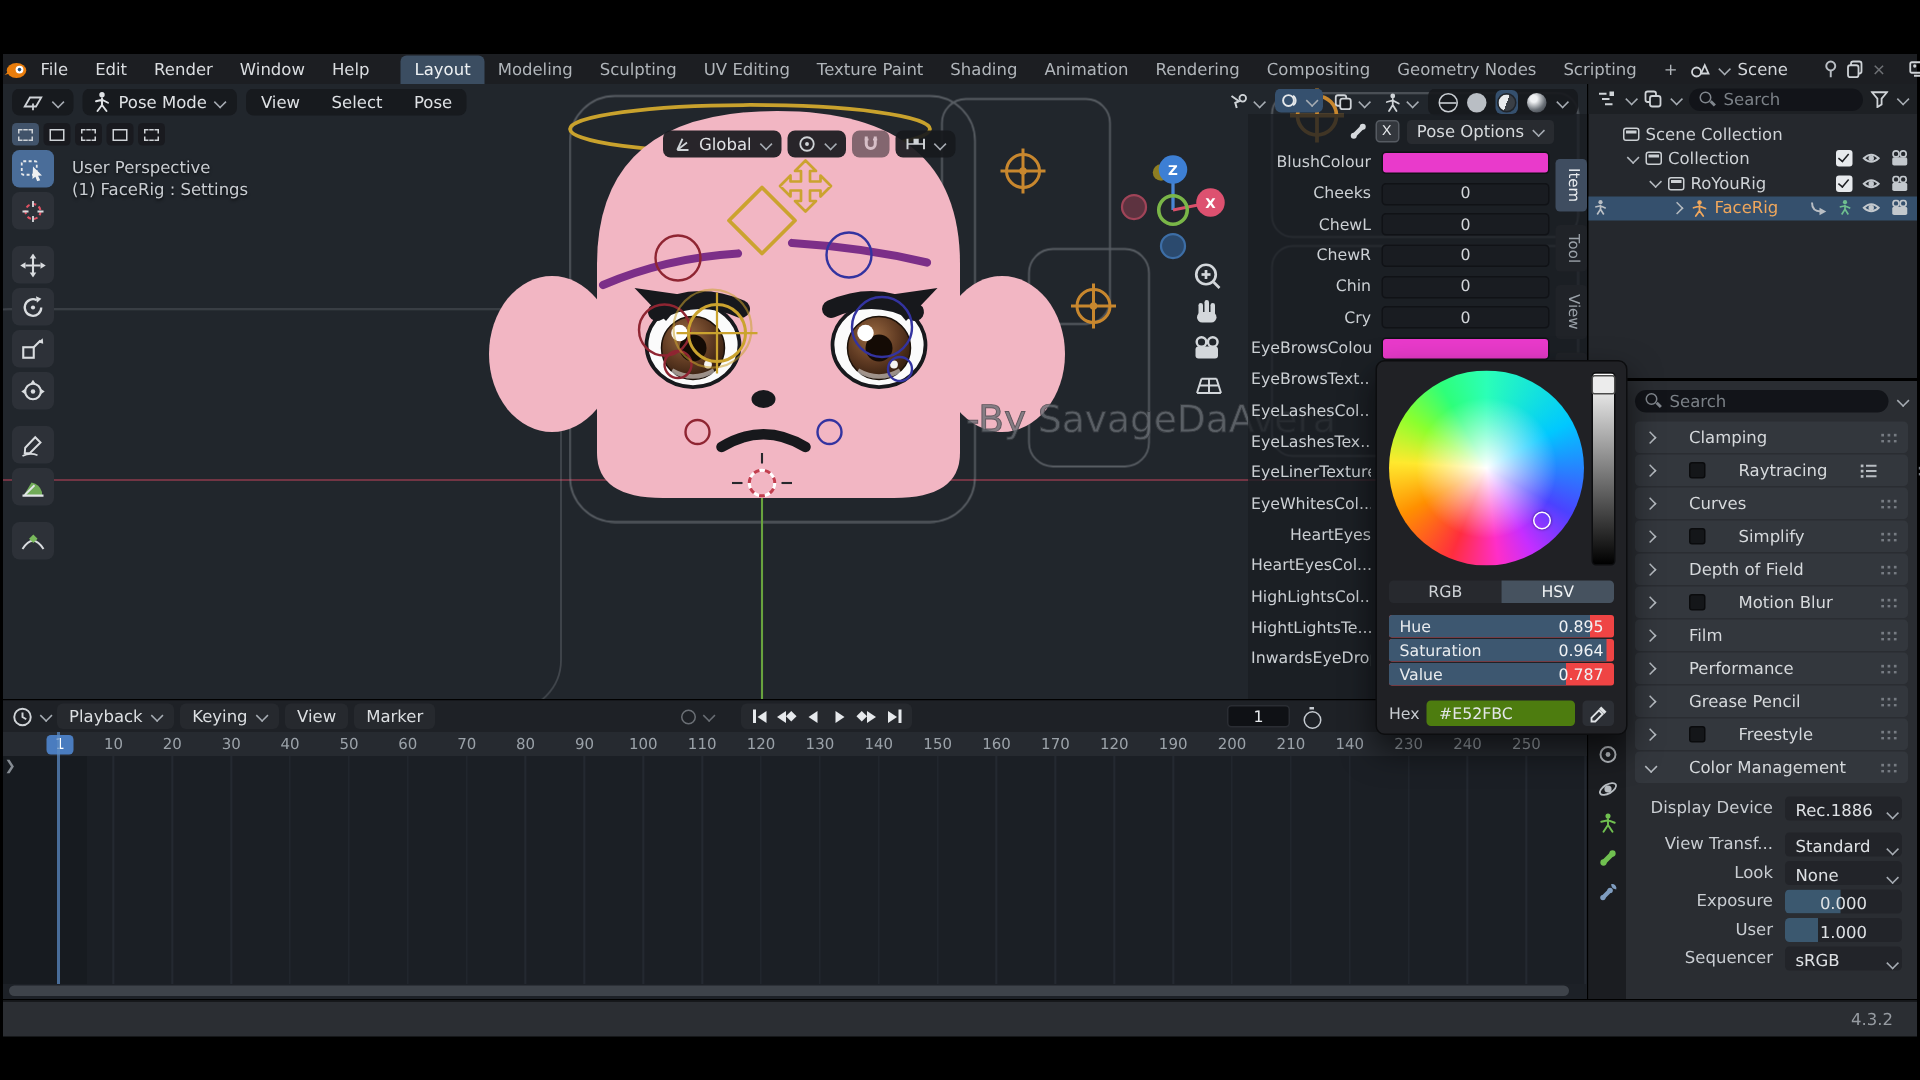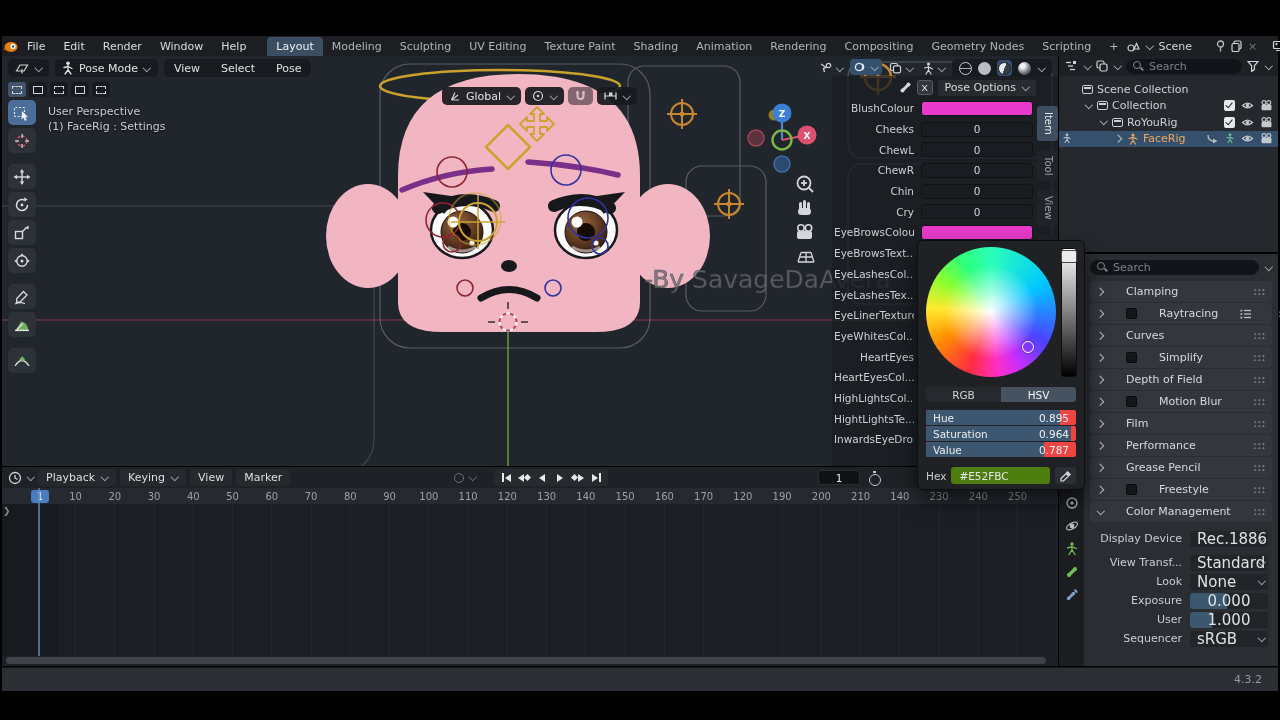--- a/index.html
+++ b/index.html
@@ -154,21 +154,21 @@
   .panel .p-extra{display:none;margin-left:auto;}
   .panel.f-extra .p-extra{display:inline-flex;}
   .panel .grip{margin-left:auto;}
   .panel.f-extra .grip{margin-left:4px;}
   .panel.f-expanded .chev-r::after{transform:rotate(45deg);left:1.5px;top:0;}
   .cm-body{padding:7px 4px 0 0;}
   .cm-row{display:flex;align-items:center;height:17px;margin-bottom:2px;}
   .cm-row:first-child{margin-bottom:7px;}
   .cm-label{width:100px;text-align:right;padding-right:8px;color:#c9cdd2;white-space:nowrap;overflow:hidden;flex:none;}
   .cm-widget{width:86px;height:16px;position:relative;background:#222429;border-radius:3px;
-    display:flex;align-items:center;font-size:15px;color:#dee1e4;overflow:hidden;}
+    display:flex;align-items:flex-end;font-size:11px;color:#dee1e4;overflow:hidden;}
   .cm-fill{display:none;position:absolute;left:0;top:0;bottom:0;width:var(--pct,0%);background:#3b586f;}
   .cm-row.t-slider .cm-fill{display:block;}
   .cm-value{position:relative;z-index:1;padding-left:7px;}
   .cm-row.t-slider .cm-value{width:100%;text-align:center;padding:0;}
   .cm-chev{position:absolute;right:3px;z-index:1;}
 
   
   .timeline{position:absolute;left:2px;top:467px;width:1056px;height:199px;background:#1d2127;}
   .tl-header{height:21px;background:#1e2126;display:flex;align-items:center;gap:4px;padding:0 6px;position:relative;}
   .tl-menus{display:flex;gap:4px;}

